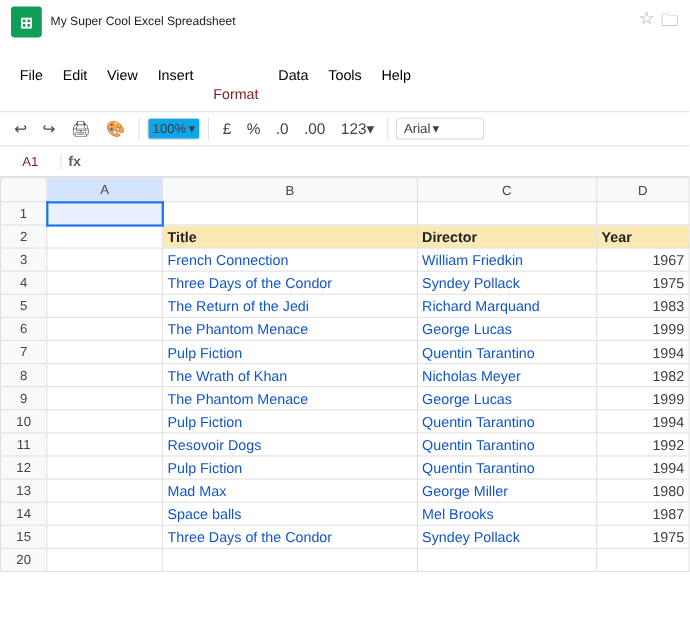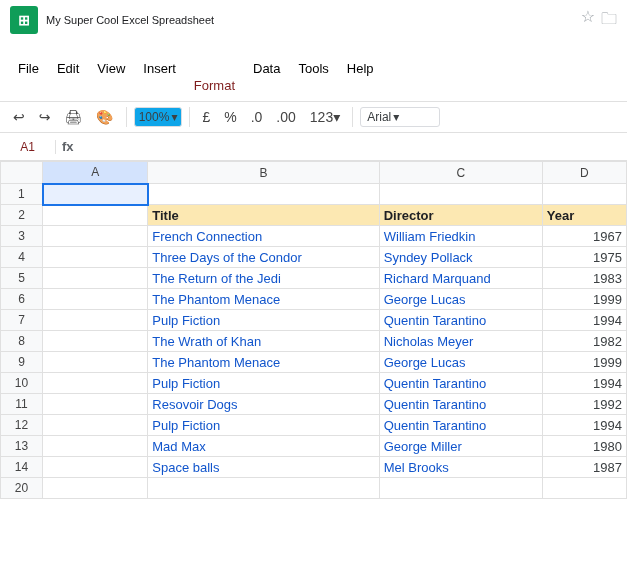--- a/index.html
+++ b/index.html
@@ -261,20 +261,27 @@
           <td class="cell data-year">1980</td>
         </tr>
         <tr>
           <td class="row-header">14</td>
           <td class="cell"></td>
           <td class="cell data-title">Space balls</td>
           <td class="cell data-director">Mel Brooks</td>
           <td class="cell data-year">1987</td>
         </tr>
         <tr>
+          <td class="row-header">15</td>
+          <td class="cell"></td>
+          <td class="cell data-title">Three Days of the Condor</td>
+          <td class="cell data-director">Syndey Pollack</td>
+          <td class="cell data-year">1975</td>
+        </tr>
+        <tr>
           <td class="row-header">20</td>
           <td class="cell"></td>
           <td class="cell data-title"></td>
           <td class="cell data-director"></td>
           <td class="cell data-year"></td>
         </tr>
       </tbody>
   </table>
 </div>
 

